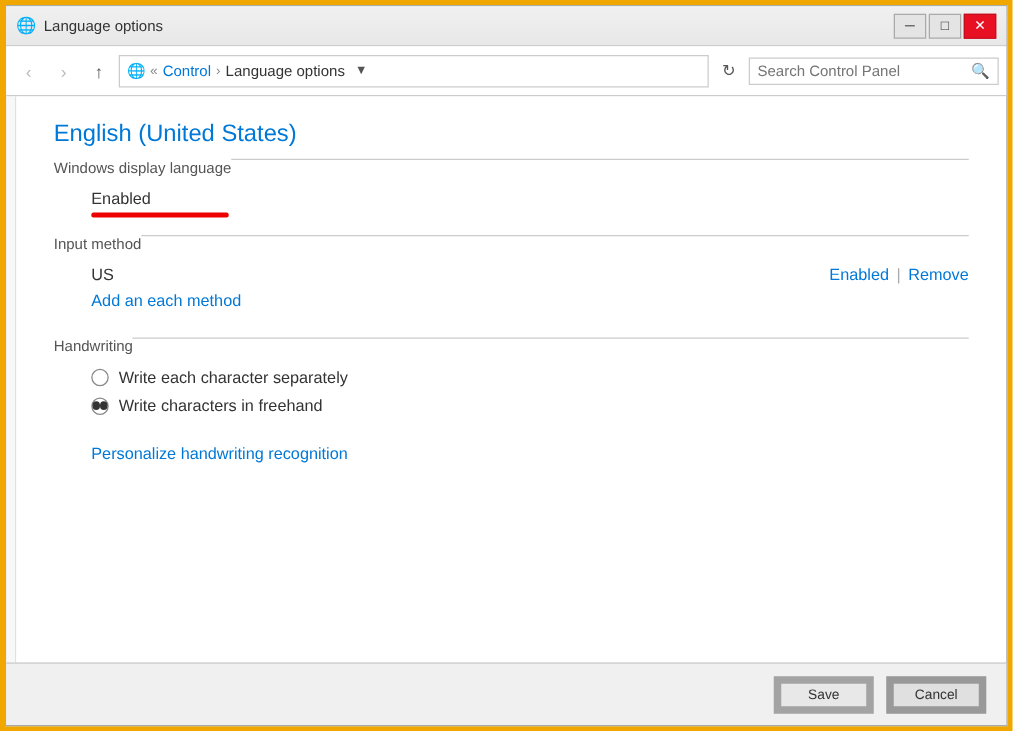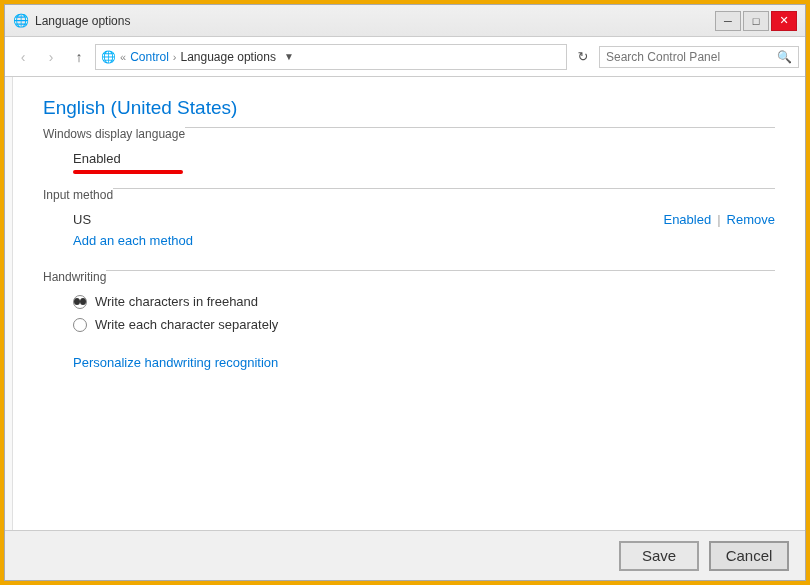--- a/index.html
+++ b/index.html
@@ -285,24 +285,24 @@
       display: flex;
       align-items: center;
       justify-content: flex-end;
       padding: 0 16px;
       gap: 10px;
       flex-shrink: 0;
     }
     .footer-btn {
       width: 80px;
       height: 30px;
-      border: 2px solid #a3a3a3;
+      border: 6px solid #a3a3a3;
       background: #e8e8e8;
       cursor: pointer;
-      font-size: 15px;
+      font-size: 11px;
       color: #333;
       display: flex;
       align-items: center;
       justify-content: center;
     }
     .footer-btn.cancel-btn {
       background: #e0e0e0;
       border-color: #999;
     }
   </style>
@@ -372,29 +372,29 @@
         </div>
         <a class="add-input-link">Add an each method</a>
       </div>
 
       <div class="divider-row">
         <span class="divider-label">Handwriting</span>
         <div class="divider-line"></div>
       </div>
       <div class="subsection">
         <div class="radio-option">
+          <div class="radio-btn"></div>
+          <span class="radio-label">Write each character separately</span>
+        </div>
+        <div class="radio-option">
           <div class="radio-btn selected">
               <div style="width:7px;height:7px;border-radius:50%;background:#333;"></div>
             </div>
           <span class="radio-label">Write characters in freehand</span>
         </div>
-        <div class="radio-option">
-          <div class="radio-btn"></div>
-          <span class="radio-label">Write each character separately</span>
-        </div>
         <br>
         <a class="add-input-link">Personalize handwriting recognition</a>
       </div>
 
     </div>
   </div>
 
   <div class="footer">
     <button class="footer-btn">Save</button>
     <button class="footer-btn cancel-btn">Cancel</button>

